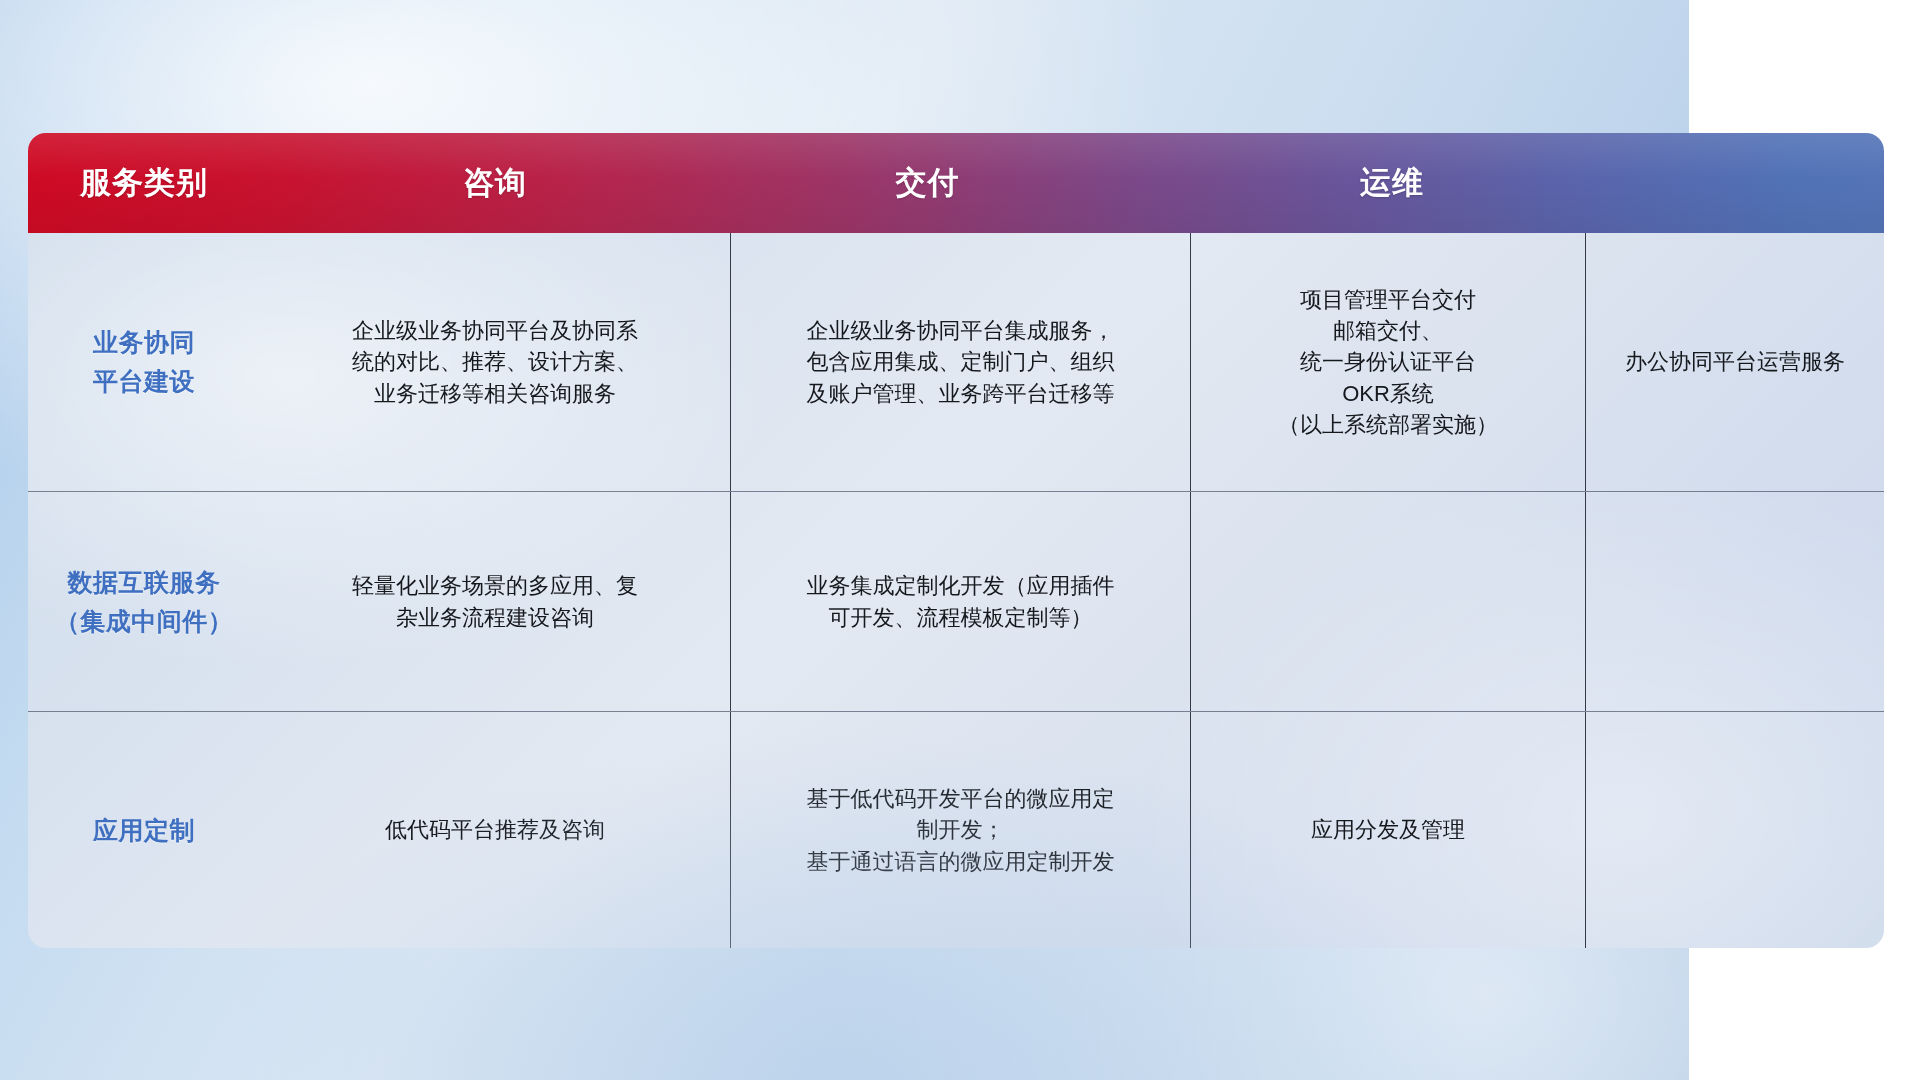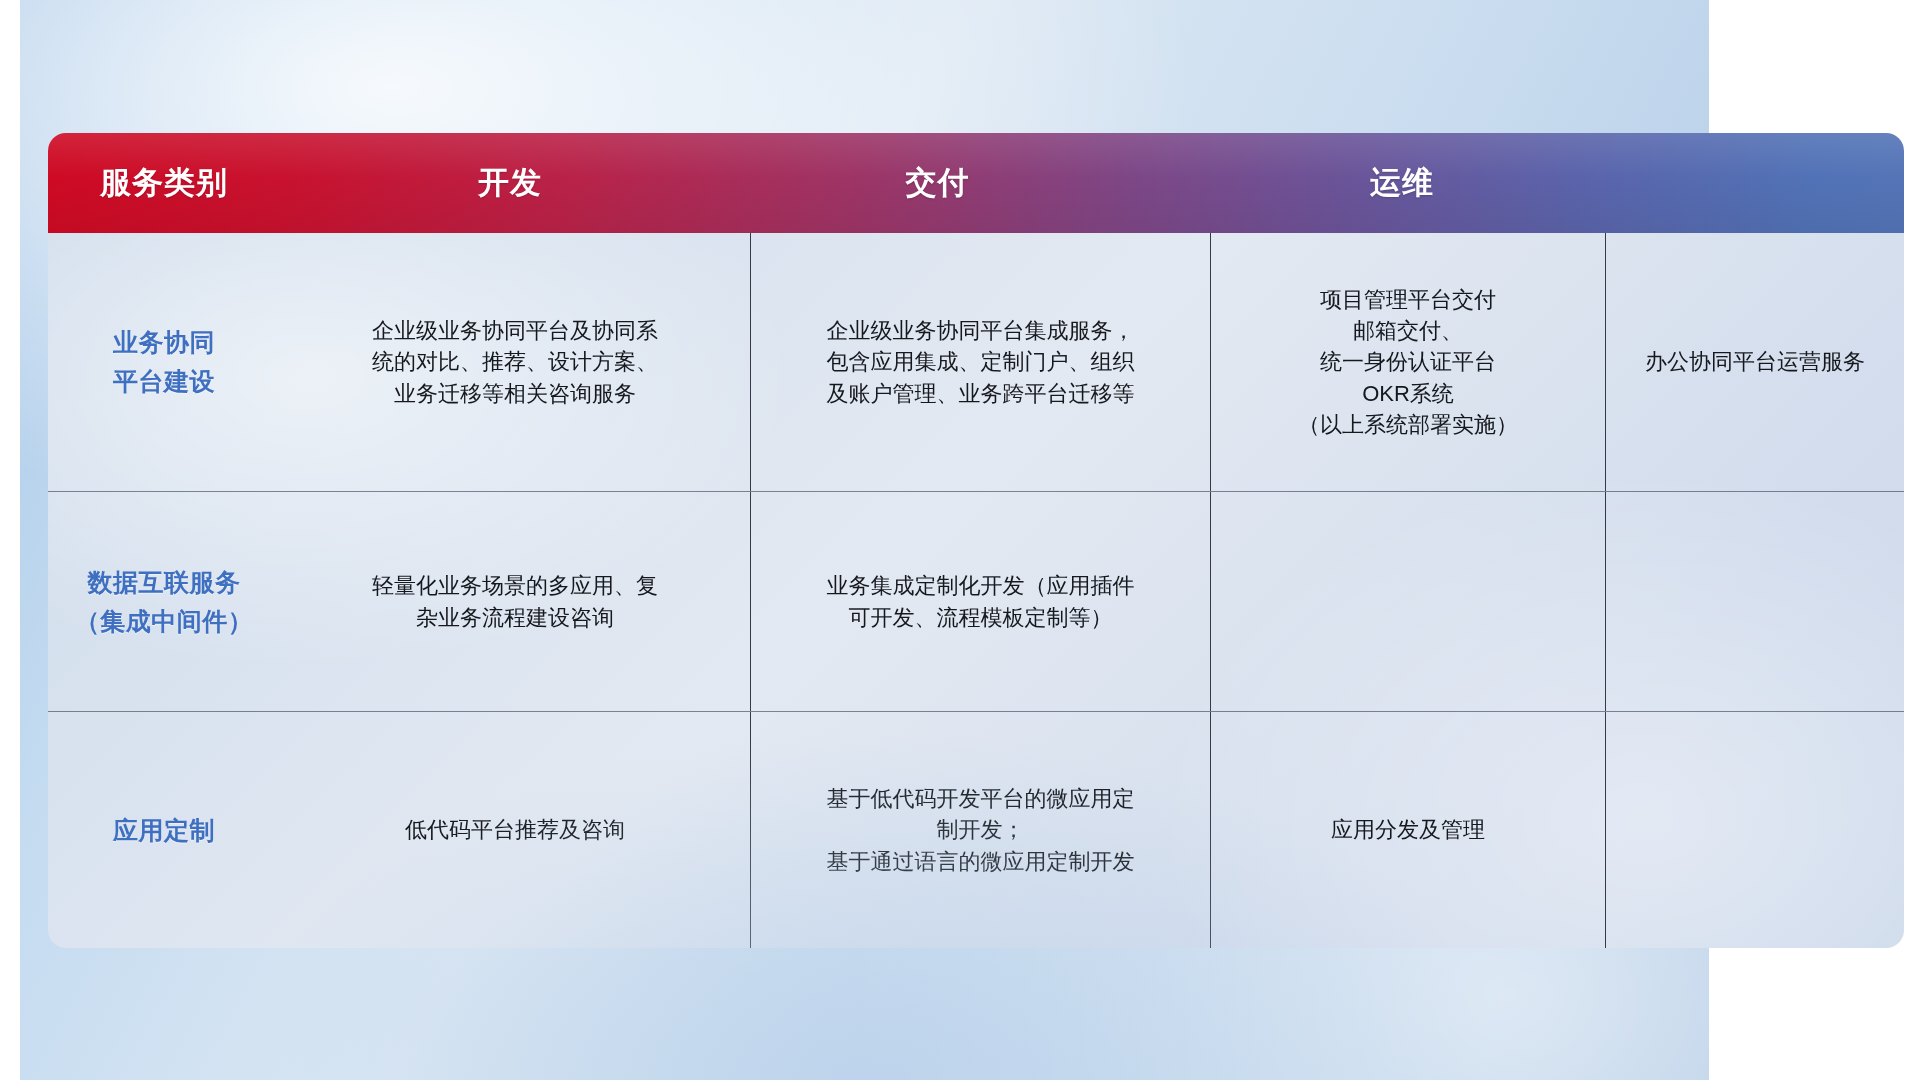--- a/index.html
+++ b/index.html
@@ -15,21 +15,20 @@
 
   
   #page {
     position: relative;
     width: 1689px;
     height: 1080px;
     background:
       radial-gradient(ellipse 1300px 700px at 22% 8%,  rgba(255,255,255,0.85) 0%, rgba(255,255,255,0.0) 62%),
       radial-gradient(ellipse 1100px 900px at 88% 92%, rgba(255,255,255,0.55) 0%, rgba(255,255,255,0.0) 60%),
       linear-gradient(118deg, #a8c7e8 0%, #c2daf0 18%, #dbe7f3 42%, #c9dcef 66%, #b7cfe8 85%, #a9c4e2 100%);
-    margin-left: 20px;
   }
   #page::after{
     content:"";
     position:absolute; inset:0;
     background: radial-gradient(ellipse 900px 500px at 50% 100%, rgba(176,203,232,0.55) 0%, rgba(176,203,232,0) 70%);
     pointer-events:none;
   }
 
   
   .table-wrap {
@@ -130,21 +129,21 @@
 </style>
 </head>
 <body>
 
 <div id="page">
 
   <div class="table-wrap">
 
     <div class="table-header">
       <div class="th c0">服务类别</div>
-      <div class="th c2">开发</div>
+      <div class="th c1">咨询</div>
       <div class="th c3">交付</div>
       <div class="th c4">运维</div>
     </div>
 
     <div class="table-body">
 
       <div class="row r1">
         <div class="cell cat c0">业务协同
 平台建设</div>
         <div class="cell c1">企业级业务协同平台及协同系

